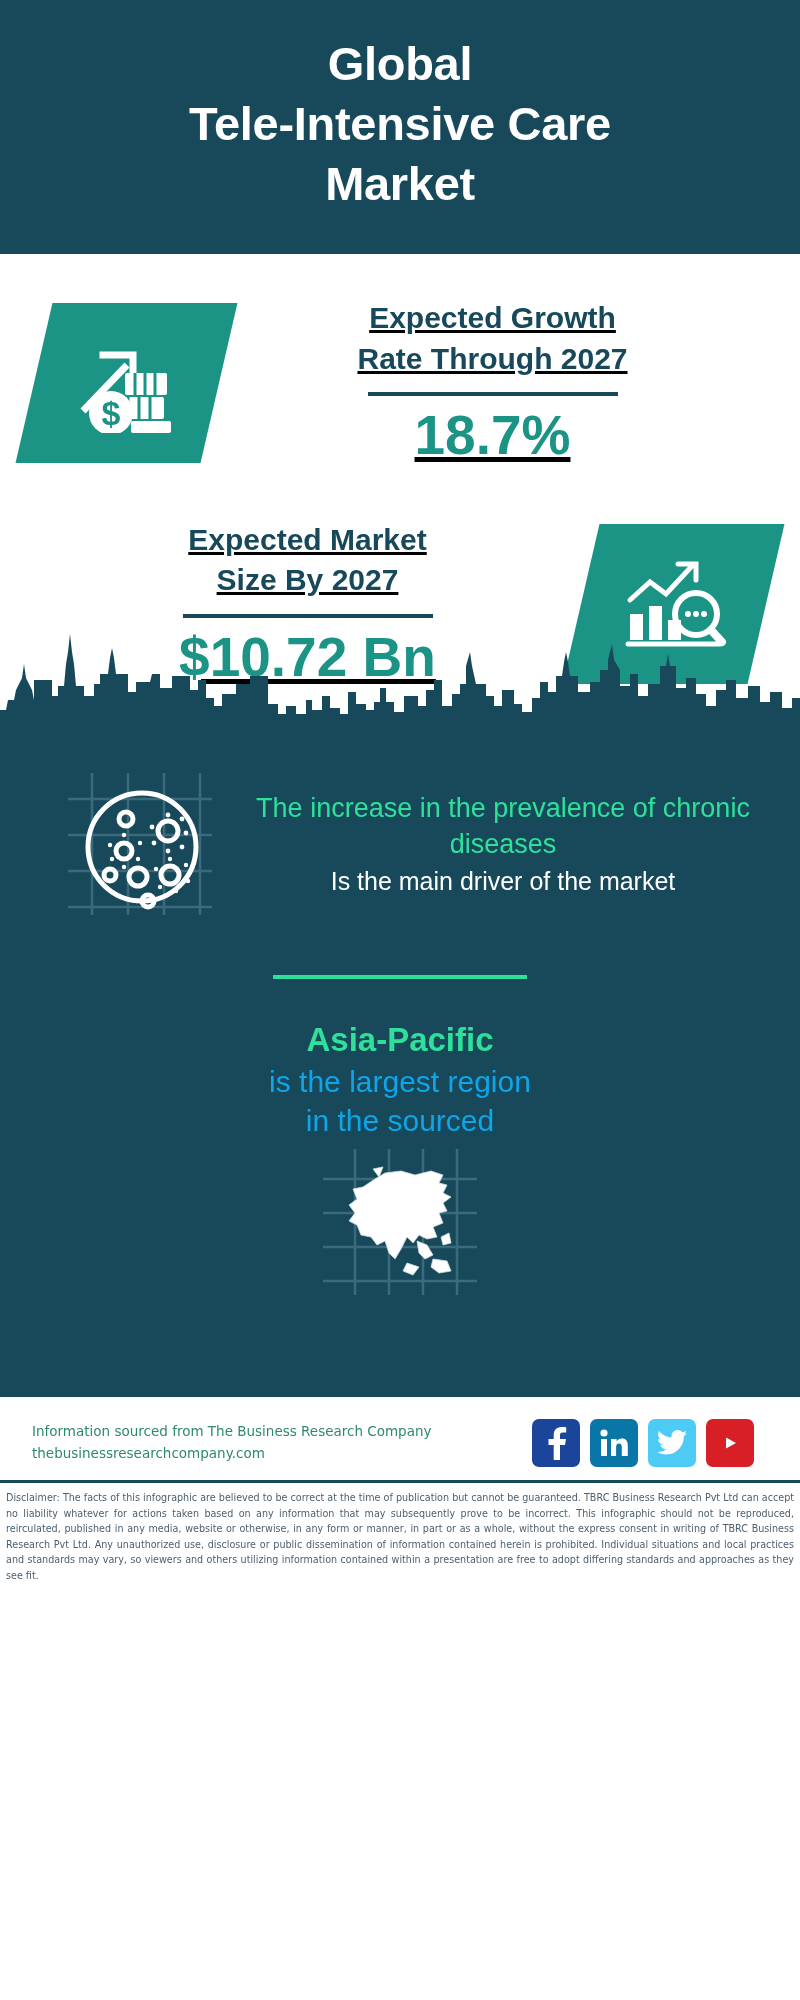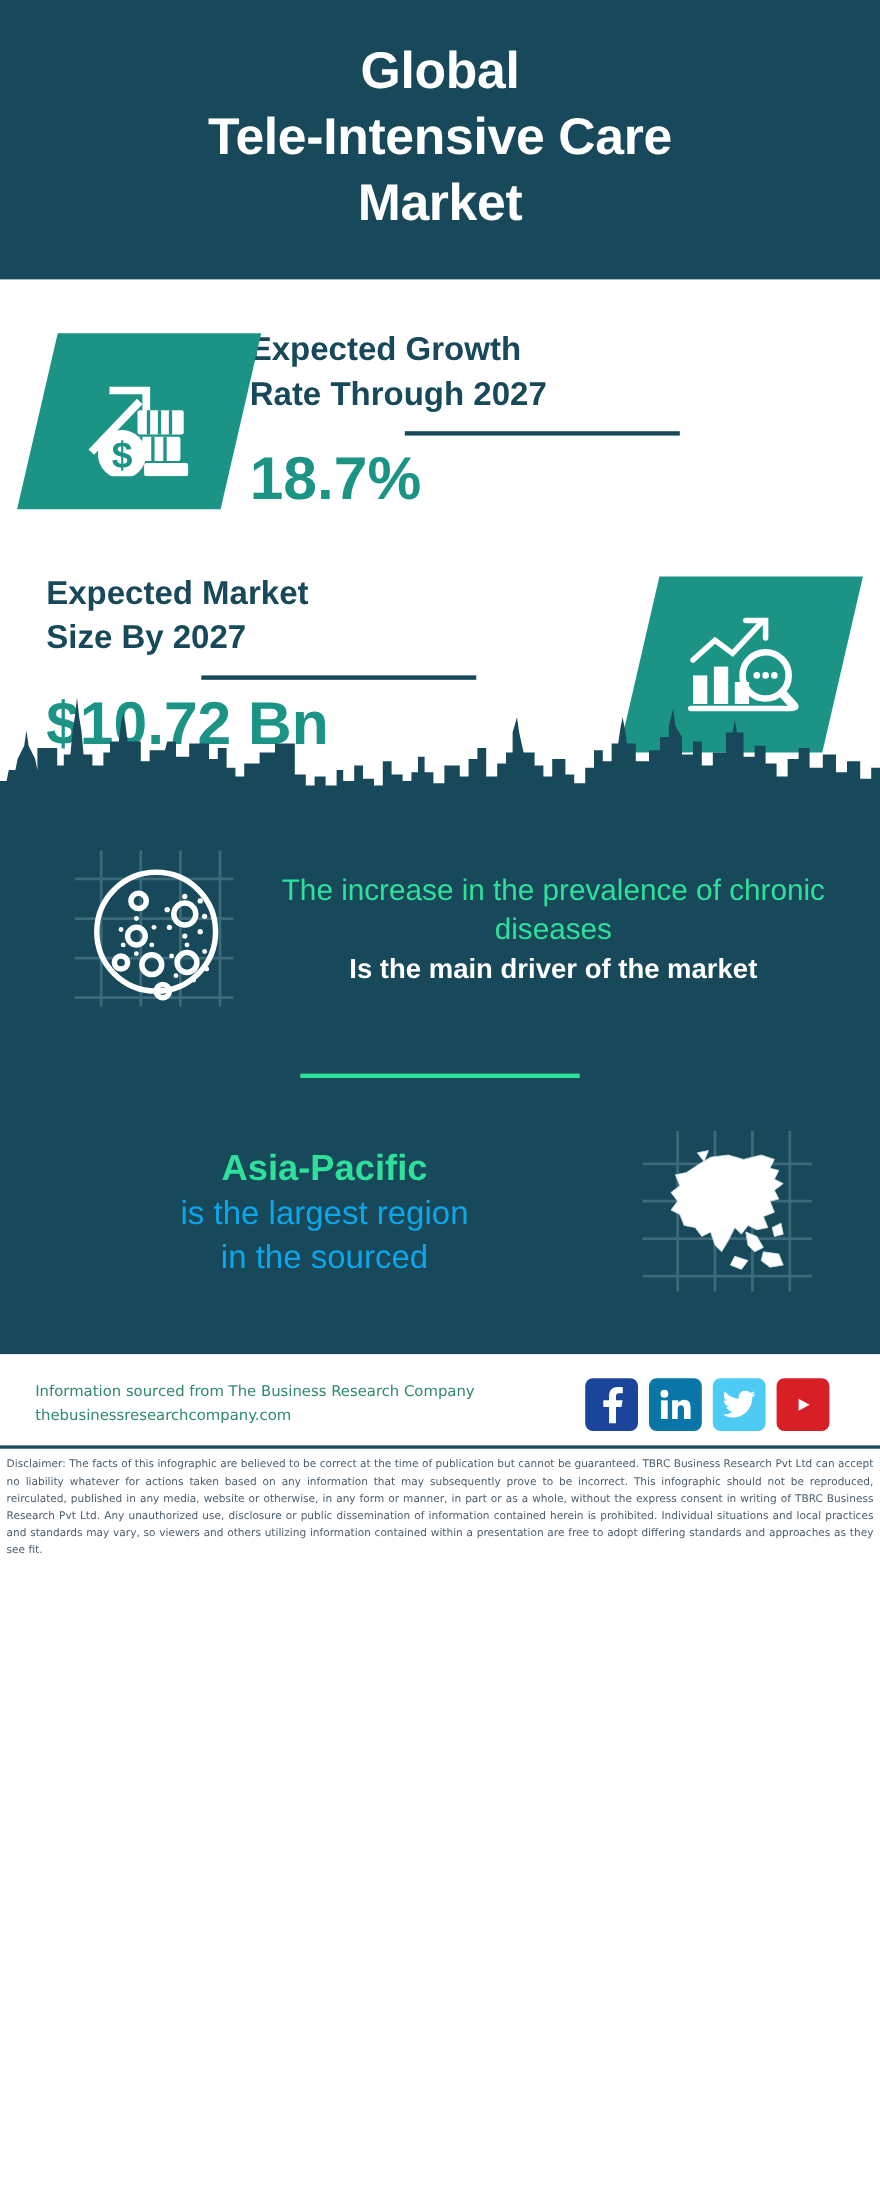--- a/index.html
+++ b/index.html
@@ -36,21 +36,21 @@
 
   .parallelogram {
     width:185px; height:160px;
     background:#1b9486;
     transform:skewX(-13deg);
     display:flex; align-items:center; justify-content:center;
     flex:0 0 auto;
   }
   .parallelogram .inner { transform:skewX(13deg); display:block; line-height:0; }
 
-  .stat-text { flex:1; text-align:left; padding:0 8px; }
+  .stat-text { flex:1; text-align:center; padding:0 8px;text-decoration:underline; }
   .stat-label {
     color:#17495b;
     font-size:30px;
     font-weight:bold;
     line-height:1.35;
   }
   .stat-rule {
     width:250px; height:4px;
     background:#17495b;
     margin:13px auto 8px auto;
@@ -78,32 +78,33 @@
   .driver-row {
     display:flex; align-items:center;
     padding:34px 40px 0 40px;
   }
   .driver-icon { flex:0 0 200px; display:flex; justify-content:center; }
   .driver-text { flex:1; text-align:center; padding-left:6px; }
   .driver-head {
     color:#2ee09a; font-size:27px; font-weight:normal; line-height:1.32;
   }
   .driver-sub {
-    color:#ffffff; font-size:25px; line-height:1.35; margin-top:2px;font-weight:bold;
+    color:#ffffff; font-size:25px; line-height:1.35; margin-top:2px;
   }
 
   .divider {
     width:254px; height:4px;
     background:#2ee09a;
     margin:44px auto 40px auto;
   }
 
   .region-row {
     display:flex; align-items:center;
     padding:0 34px 20px 34px;
+    flex-direction:column;
   }
   .region-text { flex:1; text-align:center; }
   .region-head {
     color:#2ee09a; font-size:33px; font-weight:bold; line-height:1.3;
   }
   .region-sub {
     color:#0ea5e9; font-size:30px; line-height:1.32;
   }
   .region-icon { flex:0 0 210px; display:flex; justify-content:center; }
 

